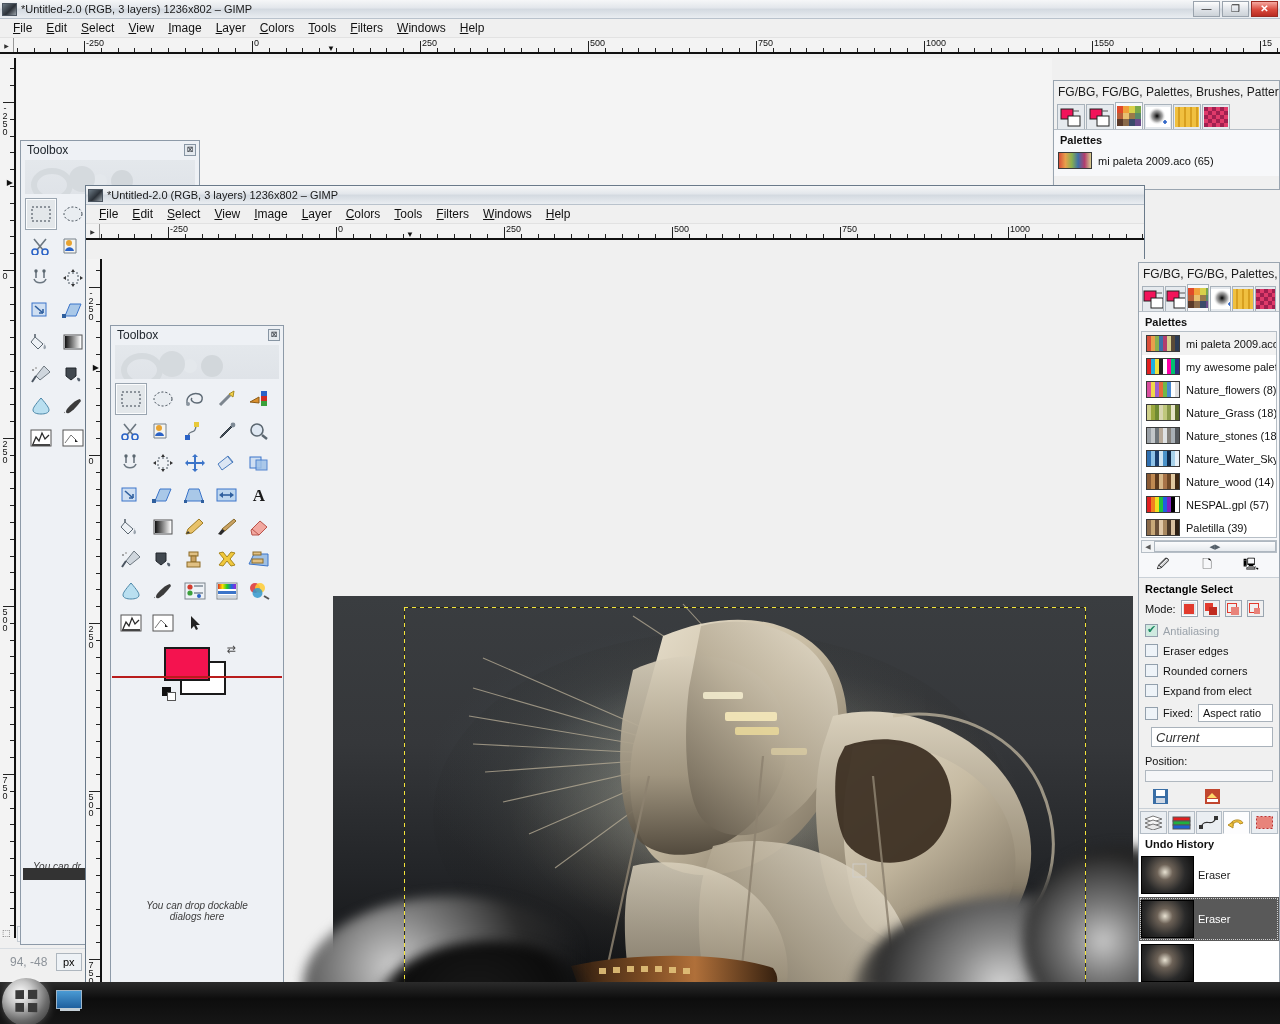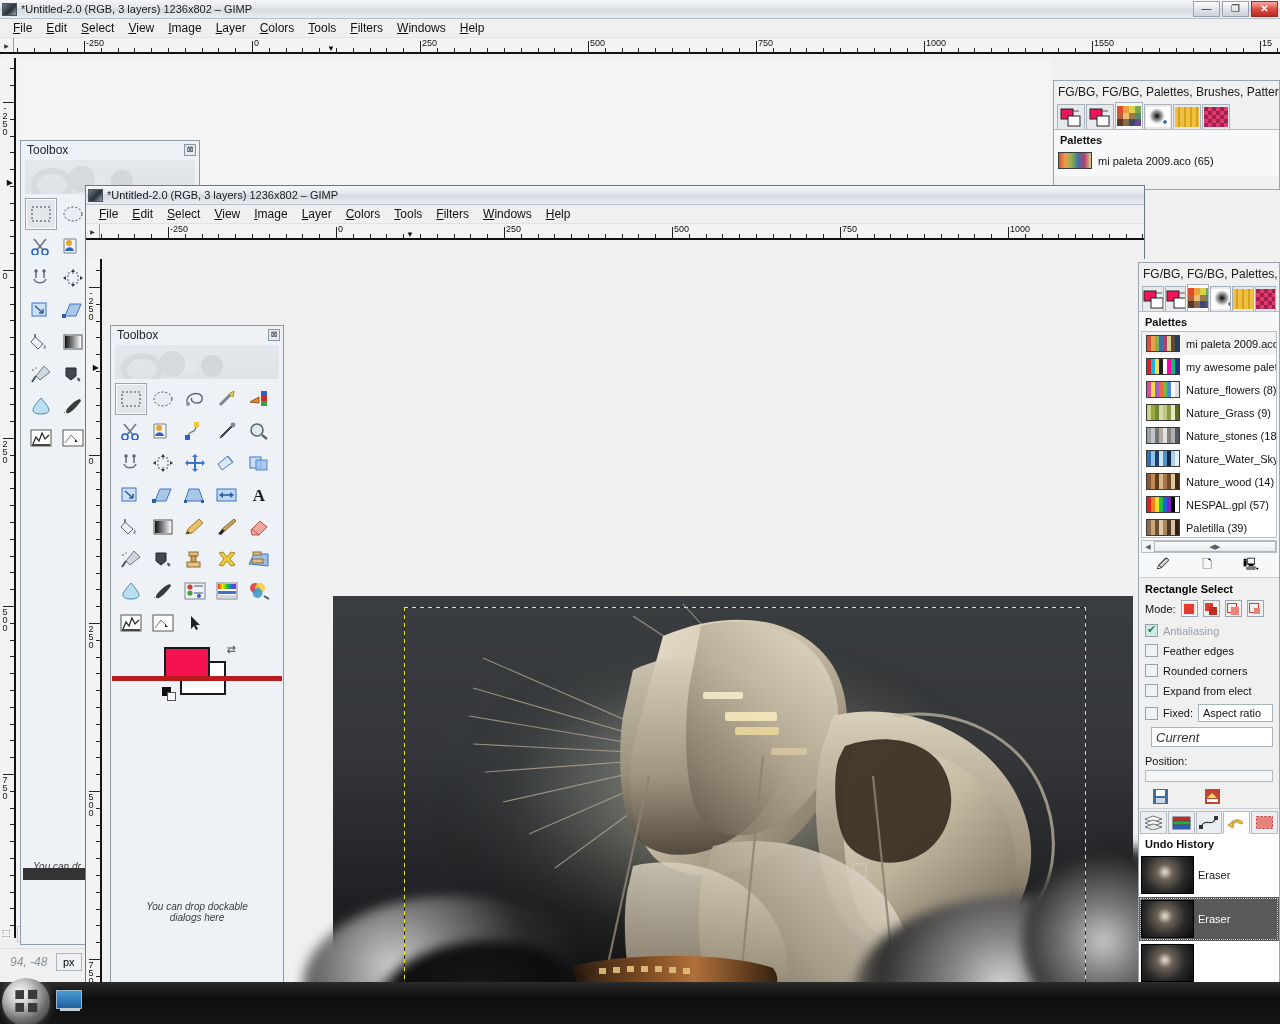--- a/index.html
+++ b/index.html
@@ -130,21 +130,21 @@
     background:#f4134f; border:2px solid #1a1a1a;
   }
   .fgbg .swap { position:absolute; right:-6px; top:-4px; font-size:11px; color:#4a4a4a;}
   .fgbg .reset { position:absolute; left:-2px; bottom:-4px; width:14px;height:14px;}
   .fgbg .reset .a{position:absolute;left:0;top:0;width:9px;height:9px;background:#111;}
   .fgbg .reset .b{position:absolute;left:5px;top:5px;width:9px;height:9px;background:#fff;border:1px solid #555;}
   .dockhint {
     font-style:italic; font-size:10px; color:#3c3c3c; text-align:center;
     padding:0 8px;
   }
-  .dock-drop { border-top:5px solid #b91c1c; }
+  .dock-drop { border-top:2px solid #b91c1c; }
 
   
   .rdock { background:#f0f0f0; border-left:1px solid #9aa5b0; }
   .rdock-title { font-size:12px; color:#1a1a1a; padding:4px 4px 3px 4px; white-space:nowrap; overflow:hidden;}
   .rtabs { display:flex; gap:1px; padding:0 3px; align-items:flex-end; }
   .rtab {
     width:28px; height:25px; border:1px solid #a8b2bb; border-bottom:none;
     background:#e6eaee; display:flex;align-items:center;justify-content:center;
     overflow:hidden; position:relative;
   }
@@ -203,21 +203,21 @@
   .sel-rect::before{
     content:""; position:absolute; inset:0;
     background:
       repeating-linear-gradient(to right, #f5e53a 0 4px, #2a2a1a 4px 8px) top/100% 1px no-repeat,
       repeating-linear-gradient(to right, #f5e53a 0 4px, #2a2a1a 4px 8px) bottom/100% 1px no-repeat,
       repeating-linear-gradient(to bottom, #f5e53a 0 4px, #2a2a1a 4px 8px) left/1px 100% no-repeat,
       repeating-linear-gradient(to bottom, #f5e53a 0 4px, #2a2a1a 4px 8px) right/1px 100% no-repeat;
   }
 
   
-  .statusbar { display:flex; align-items:center; height:26px; background:#f0f0f0; border-top:1px solid #d8dde2;font-style:italic; }
+  .statusbar { display:flex; align-items:center; height:26px; background:#f0f0f0; border-top:1px solid #d8dde2; }
   .pos { font-size:12px;color:#8c9299; padding:0 10px; }
   .unitbox { border:1px solid #aeb6be; background:#eef2f6; font-size:11px; padding:2px 6px; }
 
   
   .taskbar { position:absolute; left:0; bottom:0; width:100%; height:42px;
              background:linear-gradient(to bottom,#2b2b2b 0%,#0d0d0d 40%,#161616 100%); }
   .orb { position:absolute; left:2px; top:-4px; width:48px;height:48px;border-radius:50%;
          background: radial-gradient(circle at 38% 32%, #fdfdfd 0%, #c8c8c8 28%, #6a6a6a 62%, #242424 100%);
          box-shadow:0 0 8px rgba(255,255,255,.25);}
   .orb::after{ content:""; position:absolute; left:13px; top:12px; width:22px;height:22px;
@@ -1473,21 +1473,21 @@
           <div class="palrow">
             <span class="palswatch" style="background: linear-gradient(to right, rgb(224, 32, 32) 0%, rgb(224, 32, 32) 12.5%, rgb(32, 176, 224) 12.5%, rgb(32, 176, 224) 25%, rgb(240, 224, 64) 25%, rgb(240, 224, 64) 37.5%, rgb(32, 32, 32) 37.5%, rgb(32, 32, 32) 50%, rgb(255, 255, 255) 50%, rgb(255, 255, 255) 62.5%, rgb(255, 0, 170) 62.5%, rgb(255, 0, 170) 75%, rgb(0, 192, 112) 75%, rgb(0, 192, 112) 87.5%, rgb(48, 48, 128) 87.5%, rgb(48, 48, 128) 100%);"></span>
             <span>my awesome palette</span>
           </div>
           <div class="palrow">
             <span class="palswatch" style="background: linear-gradient(to right, rgb(216, 79, 160) 0%, rgb(216, 79, 160) 12.5%, rgb(240, 216, 74) 12.5%, rgb(240, 216, 74) 25%, rgb(159, 95, 208) 25%, rgb(159, 95, 208) 37.5%, rgb(232, 106, 58) 37.5%, rgb(232, 106, 58) 50%, rgb(112, 184, 74) 50%, rgb(112, 184, 74) 62.5%, rgb(74, 138, 208) 62.5%, rgb(74, 138, 208) 75%, rgb(255, 255, 255) 75%, rgb(255, 255, 255) 87.5%, rgb(224, 224, 224) 87.5%, rgb(224, 224, 224) 100%);"></span>
             <span>Nature_flowers (8)</span>
           </div>
           <div class="palrow">
             <span class="palswatch" style="background: linear-gradient(to right, rgb(207, 208, 138) 0%, rgb(207, 208, 138) 12.5%, rgb(155, 168, 62) 12.5%, rgb(155, 168, 62) 25%, rgb(111, 138, 50) 25%, rgb(111, 138, 50) 37.5%, rgb(216, 214, 176) 37.5%, rgb(216, 214, 176) 50%, rgb(191, 199, 124) 50%, rgb(191, 199, 124) 62.5%, rgb(138, 154, 74) 62.5%, rgb(138, 154, 74) 75%, rgb(232, 230, 200) 75%, rgb(232, 230, 200) 87.5%, rgb(92, 107, 42) 87.5%, rgb(92, 107, 42) 100%);"></span>
-            <span>Nature_Grass (9)</span>
+            <span>Nature_Grass (18)</span>
           </div>
           <div class="palrow">
             <span class="palswatch" style="background: linear-gradient(to right, rgb(154, 160, 166) 0%, rgb(154, 160, 166) 12.5%, rgb(194, 198, 201) 12.5%, rgb(194, 198, 201) 25%, rgb(110, 116, 121) 25%, rgb(110, 116, 121) 37.5%, rgb(184, 170, 154) 37.5%, rgb(184, 170, 154) 50%, rgb(223, 226, 228) 50%, rgb(223, 226, 228) 62.5%, rgb(133, 129, 124) 62.5%, rgb(133, 129, 124) 75%, rgb(169, 176, 182) 75%, rgb(169, 176, 182) 87.5%, rgb(85, 89, 93) 87.5%, rgb(85, 89, 93) 100%);"></span>
             <span>Nature_stones (18)</span>
           </div>
           <div class="palrow">
             <span class="palswatch" style="background: linear-gradient(to right, rgb(47, 111, 176) 0%, rgb(47, 111, 176) 12.5%, rgb(143, 195, 232) 12.5%, rgb(143, 195, 232) 25%, rgb(27, 63, 110) 25%, rgb(27, 63, 110) 37.5%, rgb(207, 228, 242) 37.5%, rgb(207, 228, 242) 50%, rgb(74, 146, 200) 50%, rgb(74, 146, 200) 62.5%, rgb(15, 42, 74) 62.5%, rgb(15, 42, 74) 75%, rgb(168, 210, 234) 75%, rgb(168, 210, 234) 87.5%, rgb(232, 242, 248) 87.5%, rgb(232, 242, 248) 100%);"></span>
             <span>Nature_Water_Sky (10)</span>
           </div>
           <div class="palrow">
@@ -1542,21 +1542,21 @@
             </svg>
       </span>
     </div>
 
     <div class="optrow" style="padding-top:6px;align-items:flex-end;">
       <span class="chk on"></span>
       <span class="dim">Antialiasing</span>
     </div>
     <div class="optrow" style="padding-top:6px;">
       <span class="chk"></span>
-      <span>Feather edges</span>
+      <span>Eraser edges</span>
     </div>
     <div class="optrow" style="padding-top:6px;text-align:right;">
       <span class="chk"></span>
       <span>Rounded corners</span>
     </div>
     <div class="optrow" style="padding-top:6px;">
       <span class="chk"></span>
       <span>Expand from elect</span>
     </div>
     <div class="optrow" style="padding-top:6px;">

